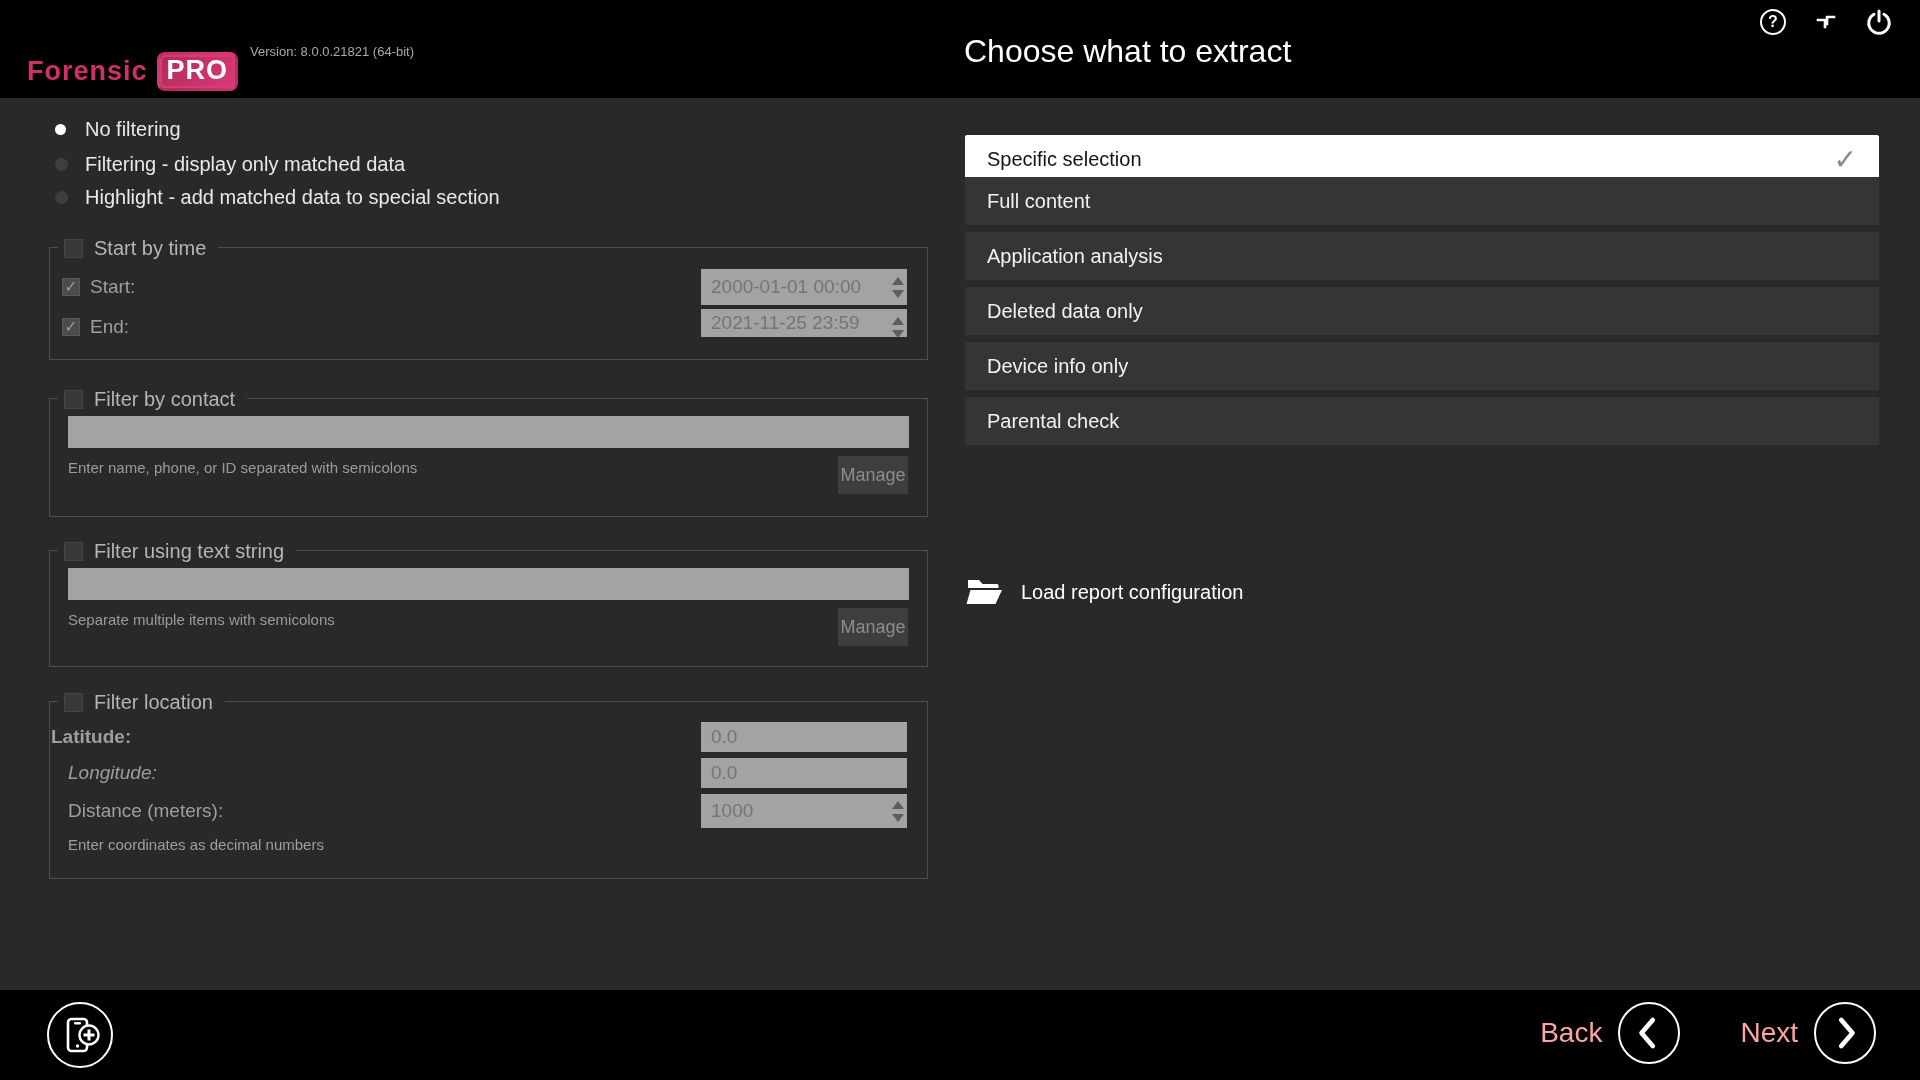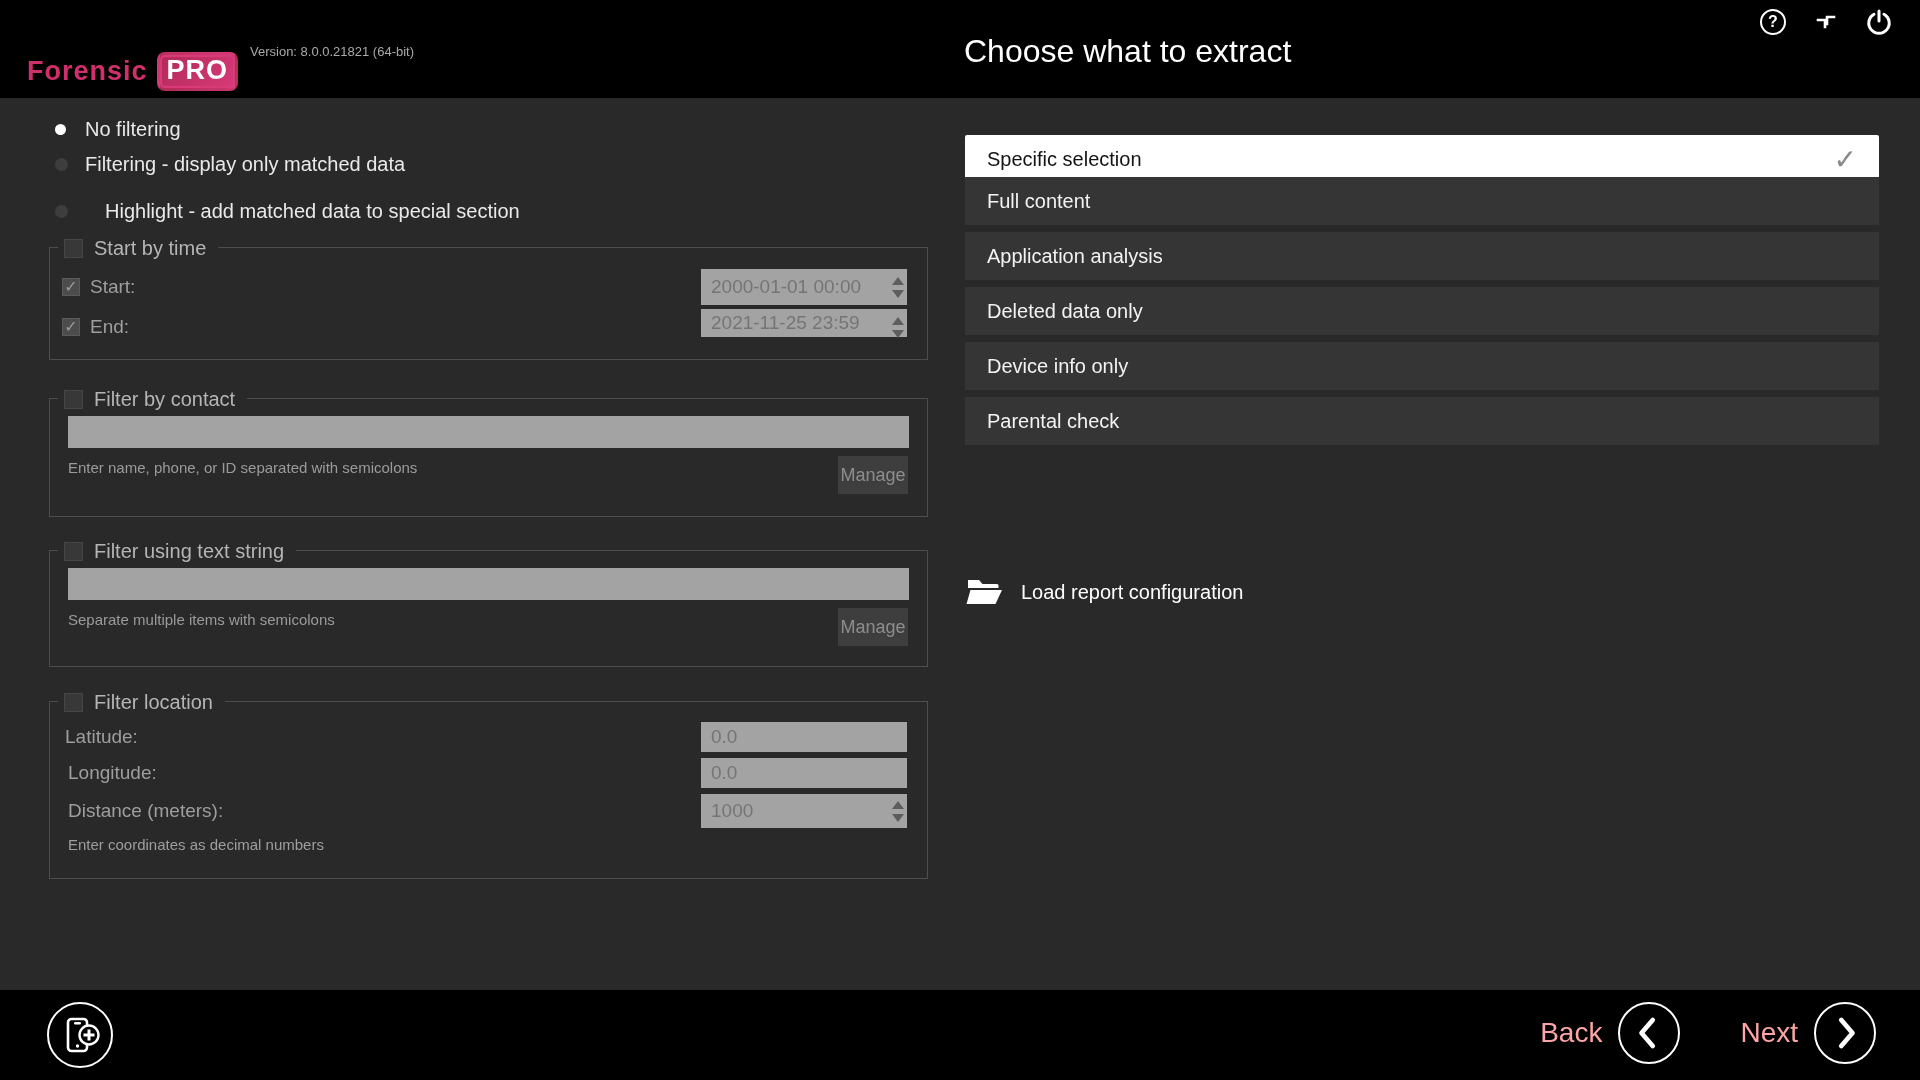--- a/index.html
+++ b/index.html
@@ -98,21 +98,21 @@
   <div id="content">
 
     <div class="radio-row" style="top:16px;">
       <span class="radio-dot on"></span>
       <span class="radio-label">No filtering</span>
     </div>
     <div class="radio-row" style="top:51px;">
       <span class="radio-dot"></span>
       <span class="radio-label">Filtering - display only matched data</span>
     </div>
-    <div class="radio-row" style="top:98px;gap:20px;">
+    <div class="radio-row" style="top:84px;">
       <span class="radio-dot"></span>
       <span class="radio-label">Highlight - add matched data to special section</span>
     </div>
 
     <div class="groupbox" style="top:149px; height:113px;">
       <div class="gb-legend">
         <span class="cbx"></span>
         <span class="gb-legend-text">Start by time</span>
       </div>
       <div class="field-label" style="left:12px; top:21px; height:36px;">
@@ -153,23 +153,23 @@
       <input class="gray-input" style="left: 18px; top: 17px; width: 841px; height: 32px;" readonly="" value="">
       <div class="hint" style="left:18px; top:60px;">Separate multiple items with semicolons</div>
       <button class="manage-btn" style="right:19px; top:57px;">Manage</button>
     </div>
 
     <div class="groupbox" style="top:603px; height:178px;">
       <div class="gb-legend">
         <span class="cbx"></span>
         <span class="gb-legend-text">Filter location</span>
       </div>
-      <div class="field-label" style="left:15px; top:20px; height:30px;">Latitude:</div>
+      <div class="field-label" style="left:1px; top:20px; height:30px;font-weight:bold;">Latitude:</div>
       <input class="gray-input" style="left: 651px; top: 20px; width: 206px; height: 30px;" readonly="" value="0.0">
-      <div class="field-label" style="left:18px; top:56px; height:30px;">Longitude:</div>
+      <div class="field-label" style="left:18px; top:56px; height:30px;font-style:italic;">Longitude:</div>
       <input class="gray-input" style="left: 651px; top: 56px; width: 206px; height: 30px;" readonly="" value="0.0">
       <div class="field-label" style="left:18px; top:92px; height:34px;">Distance (meters):</div>
       <input class="gray-input" style="left: 651px; top: 92px; width: 206px; height: 34px;" readonly="" value="1000">
       <div class="spin-wrap" style="left:839px; top:92px; height:34px;">
         <span class="tri-up"></span>
         <span class="tri-down"></span>
       </div>
       <div class="hint" style="left:18px; top:134px; font-size:15px; color:#9e9e9e;">Enter coordinates as decimal numbers</div>
     </div>
 

